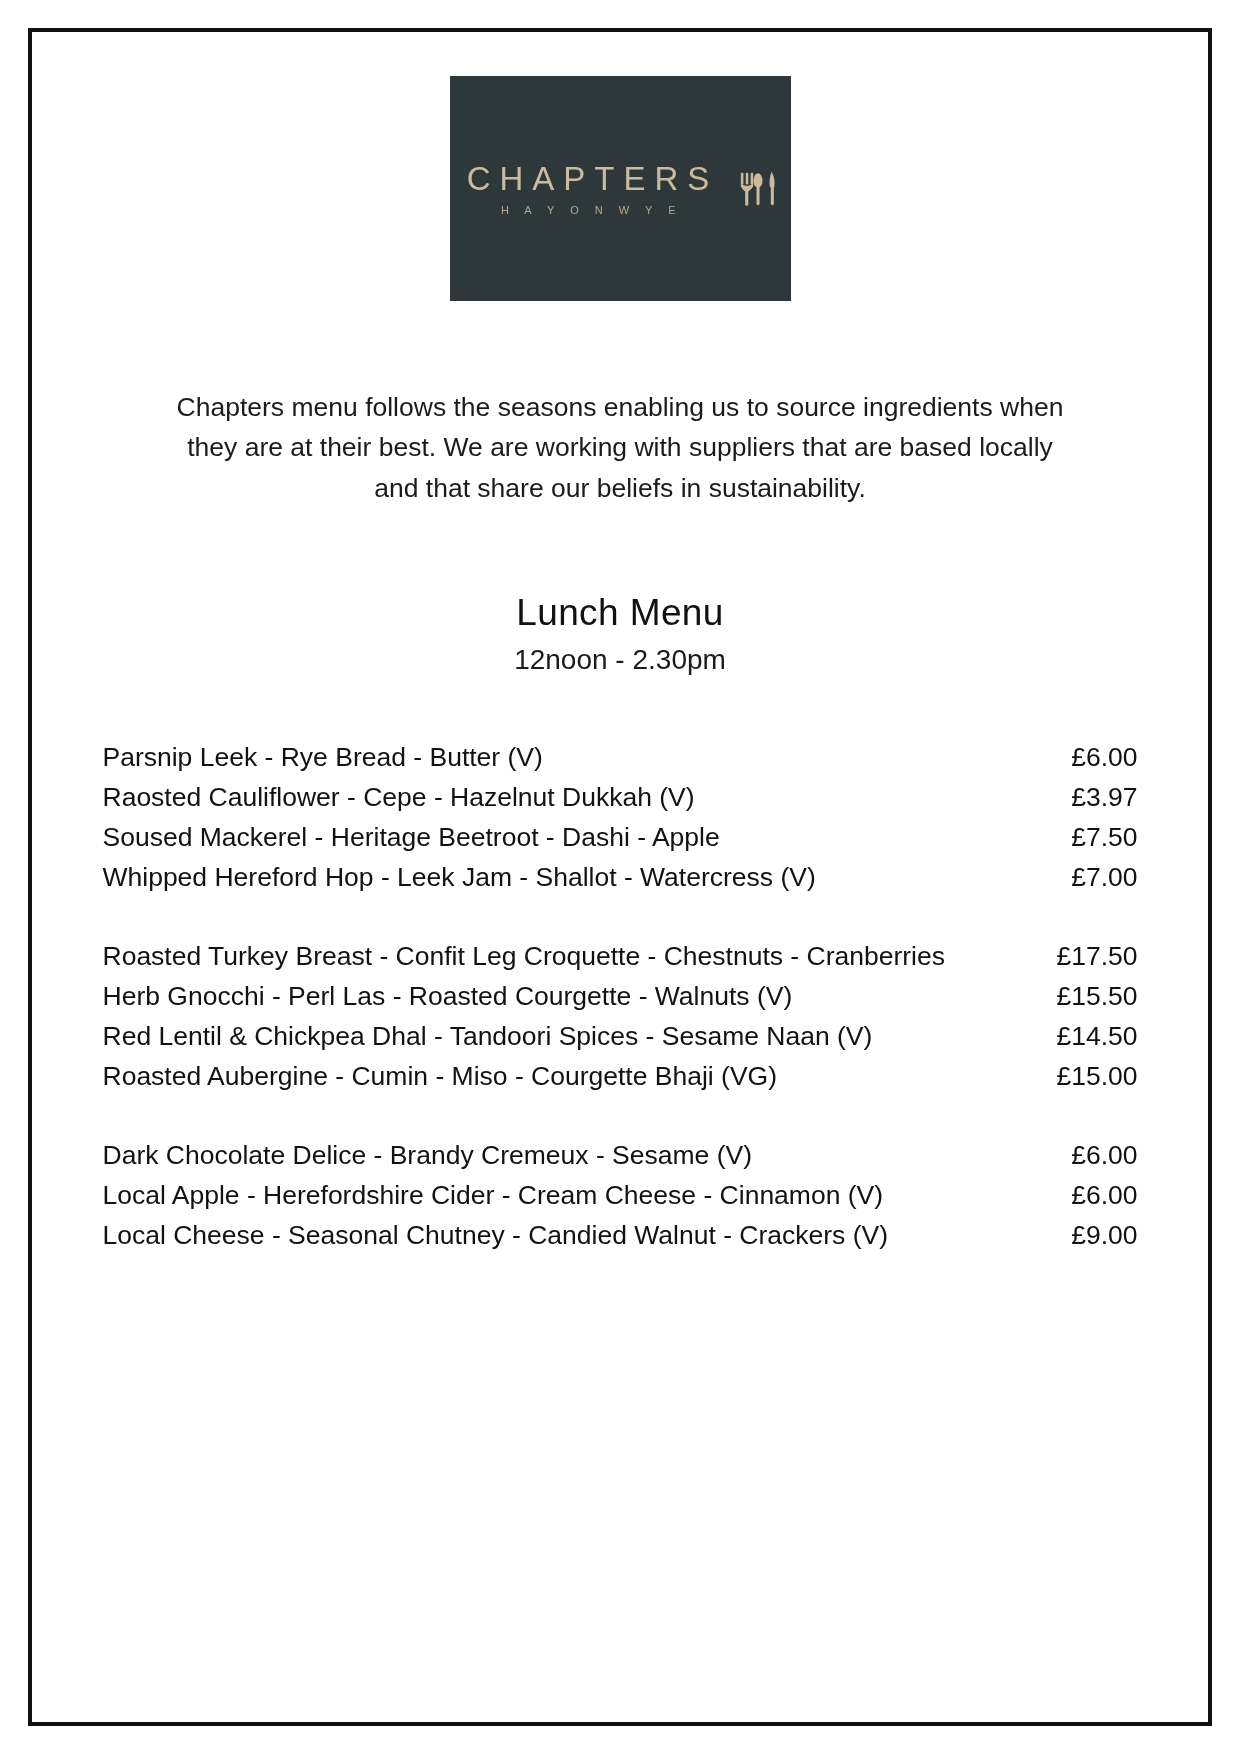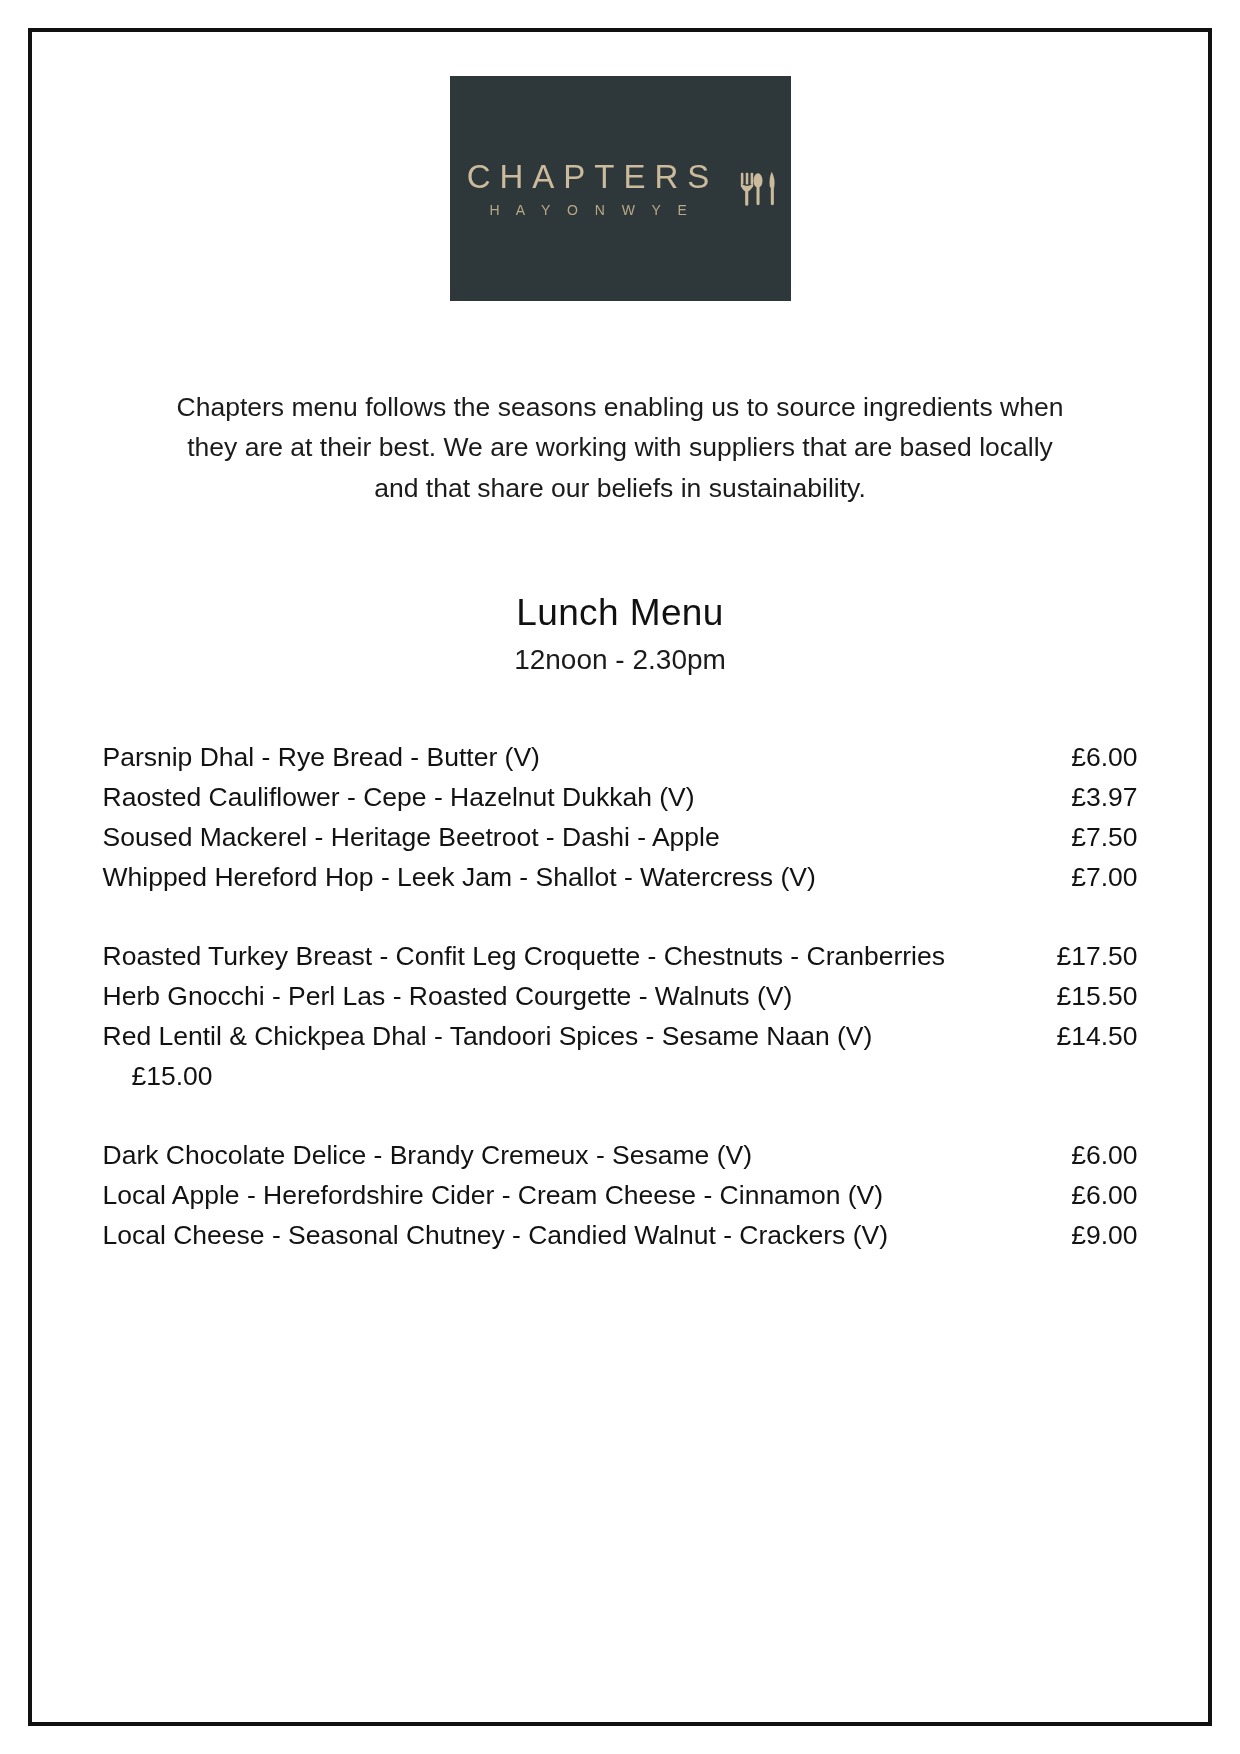--- a/index.html
+++ b/index.html
@@ -64,21 +64,21 @@
   .logo-main {
     color: #cbbb9c;
     font-size: 33px;
     letter-spacing: 9px;
     font-weight: 400;
     line-height: 1;
     padding-left: 8px;
   }
   .logo-sub {
     color: #b8a886;
-    font-size: 14px;
+    font-size: 11px;
     letter-spacing: 6.5px;
     margin-top: 9px;
     padding-left: 6px;
   }
   .logo-mark {
     width: 47px;
     height: 47px;
     display: block;
   }
 
@@ -191,21 +191,21 @@
 
     <div class="intro">Chapters menu follows the seasons enabling us to source ingredients when they are at their best. We are working with suppliers that are based locally and that share our beliefs in sustainability.</div>
 
     <div class="menu-title">Lunch Menu</div>
     <div class="menu-hours">12noon - 2.30pm</div>
 
     <div class="sections">
 
       <div class="section">
         <div class="row">
-          <span class="dish">Parsnip Dhal - Rye Bread - Butter (V)</span>
+          <span class="dish">Parsnip Leek - Rye Bread - Butter (V)</span>
           <span class="price">£6.00</span>
         </div>
         <div class="row">
           <span class="dish">Raosted Cauliflower - Cepe - Hazelnut Dukkah (V)</span>
           <span class="price">£3.97</span>
         </div>
         <div class="row">
           <span class="dish">Soused Mackerel - Heritage Beetroot -  Dashi - Apple</span>
           <span class="price">£7.50</span>
         </div>
@@ -222,20 +222,21 @@
         </div>
         <div class="row">
           <span class="dish">Herb Gnocchi - Perl Las - Roasted Courgette - Walnuts (V)</span>
           <span class="price">£15.50</span>
         </div>
         <div class="row">
           <span class="dish">Red Lentil &amp; Chickpea Dhal - Tandoori Spices - Sesame Naan (V)</span>
           <span class="price">£14.50</span>
         </div>
         <div class="row">
+          <span class="dish">Roasted Aubergine - Cumin - Miso - Courgette Bhaji (VG)</span>
           <span class="price">£15.00</span>
         </div>
       </div>
 
       <div class="section">
         <div class="row">
           <span class="dish">Dark Chocolate Delice - Brandy Cremeux - Sesame  (V)</span>
           <span class="price">£6.00</span>
         </div>
         <div class="row">

